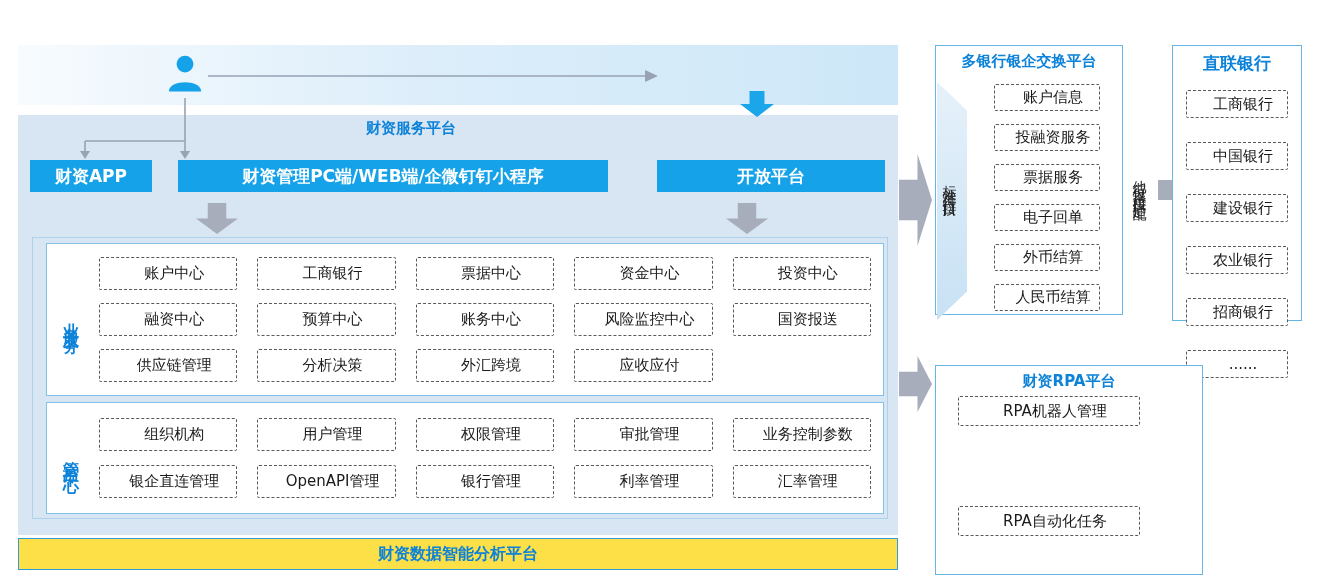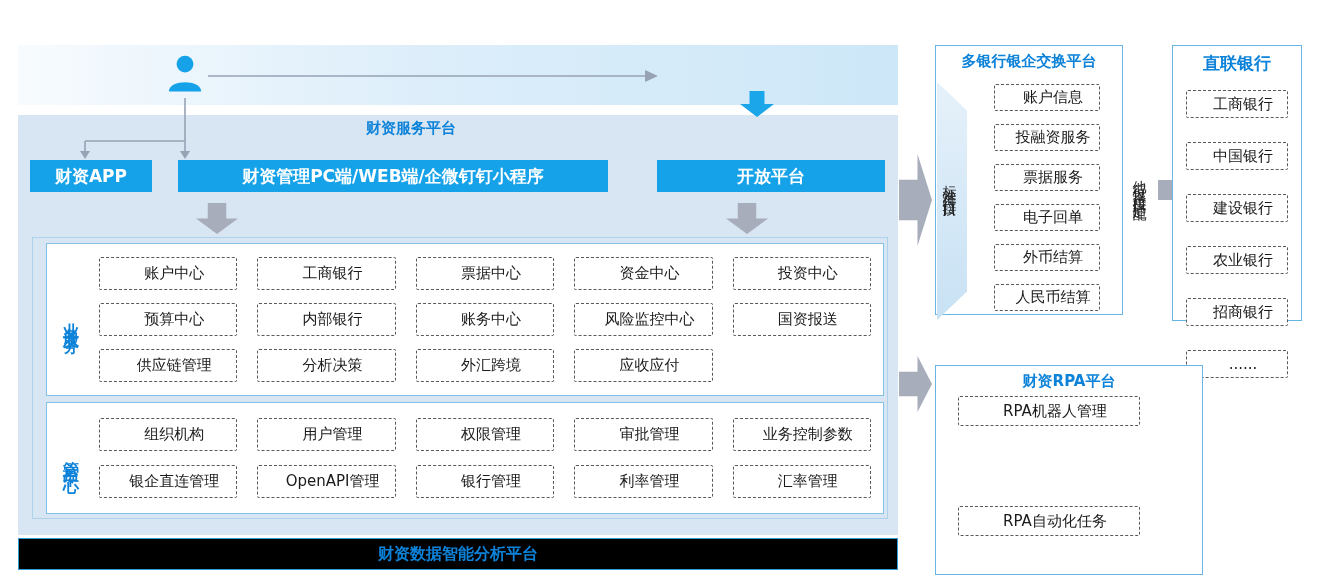--- a/index.html
+++ b/index.html
@@ -46,21 +46,21 @@
     color: #0c82d9; font-weight: bold; font-size: 16px; }
   .sec-grid { position: absolute; left: 52px; right: 12px; top: 0; bottom: 0;
     display: grid; grid-template-columns: repeat(5, 1fr); column-gap: 20px;
     align-content: space-evenly; }
   .dashed { border: 1px dashed #595959; background: #ffffff; color: #1a1a1a;
     display: flex; align-items: center; justify-content: center; font-size: 15px; border-radius: 2px; padding-left: 12px; }
   .sec-grid .dashed { height: 33px; }
 
   
   .analysis-bar { position: absolute; left: 18px; top: 538px; width: 880px; height: 32px;
-    background: #000000; border: 1px solid #2d9ddc; display: flex; align-items: center; justify-content: center;
+    background: #fde047; border: 1px solid #2d9ddc; display: flex; align-items: center; justify-content: center;
     color: #0c82d9; font-weight: bold; font-size: 16px; }
 
   
   .panel { position: absolute; background: #ffffff; border: 1px solid #66b5e3; }
   .exch-panel { left: 935px; top: 45px; width: 188px; height: 270px; }
   .panel-title { position: absolute; left: 0; right: 0; top: 6px; text-align: center;
     color: #0c82d9; font-weight: bold; font-size: 15px; }
   .funnel { position: absolute; left: 1px; top: 36px; width: 30px; height: 238px;
     background: linear-gradient(180deg, #e6f1fa, #c7e1f4);
     clip-path: polygon(0 0, 100% 12%, 100% 88%, 0 100%); }
@@ -122,22 +122,22 @@
   <div class="outer-box"></div>
 
   <div class="sec-box biz-box">
     <div class="sec-label">业务服务</div>
     <div class="sec-grid">
       <div class="dashed">账户中心</div>
       <div class="dashed">工商银行</div>
       <div class="dashed">票据中心</div>
       <div class="dashed">资金中心</div>
       <div class="dashed">投资中心</div>
+      <div class="dashed">融资中心</div>
       <div class="dashed">预算中心</div>
-      <div class="dashed">内部银行</div>
       <div class="dashed">账务中心</div>
       <div class="dashed">风险监控中心</div>
       <div class="dashed">国资报送</div>
       <div class="dashed">供应链管理</div>
       <div class="dashed">分析决策</div>
       <div class="dashed">外汇跨境</div>
       <div class="dashed">应收应付</div>
     </div>
   </div>
 

